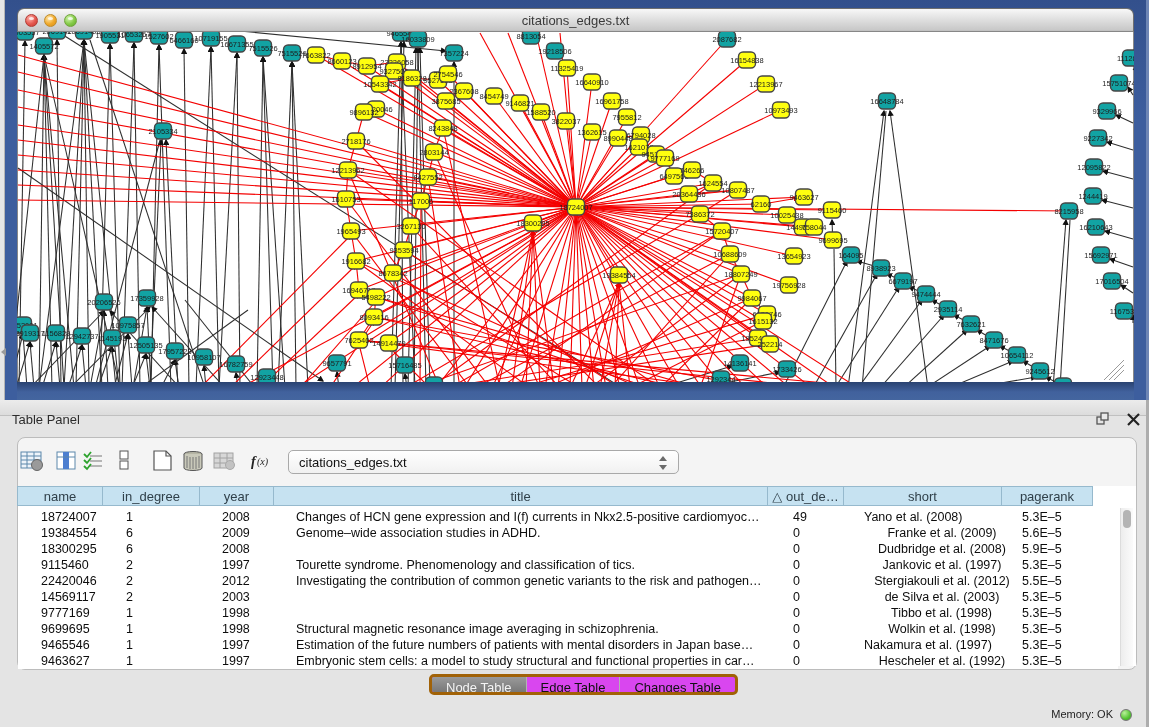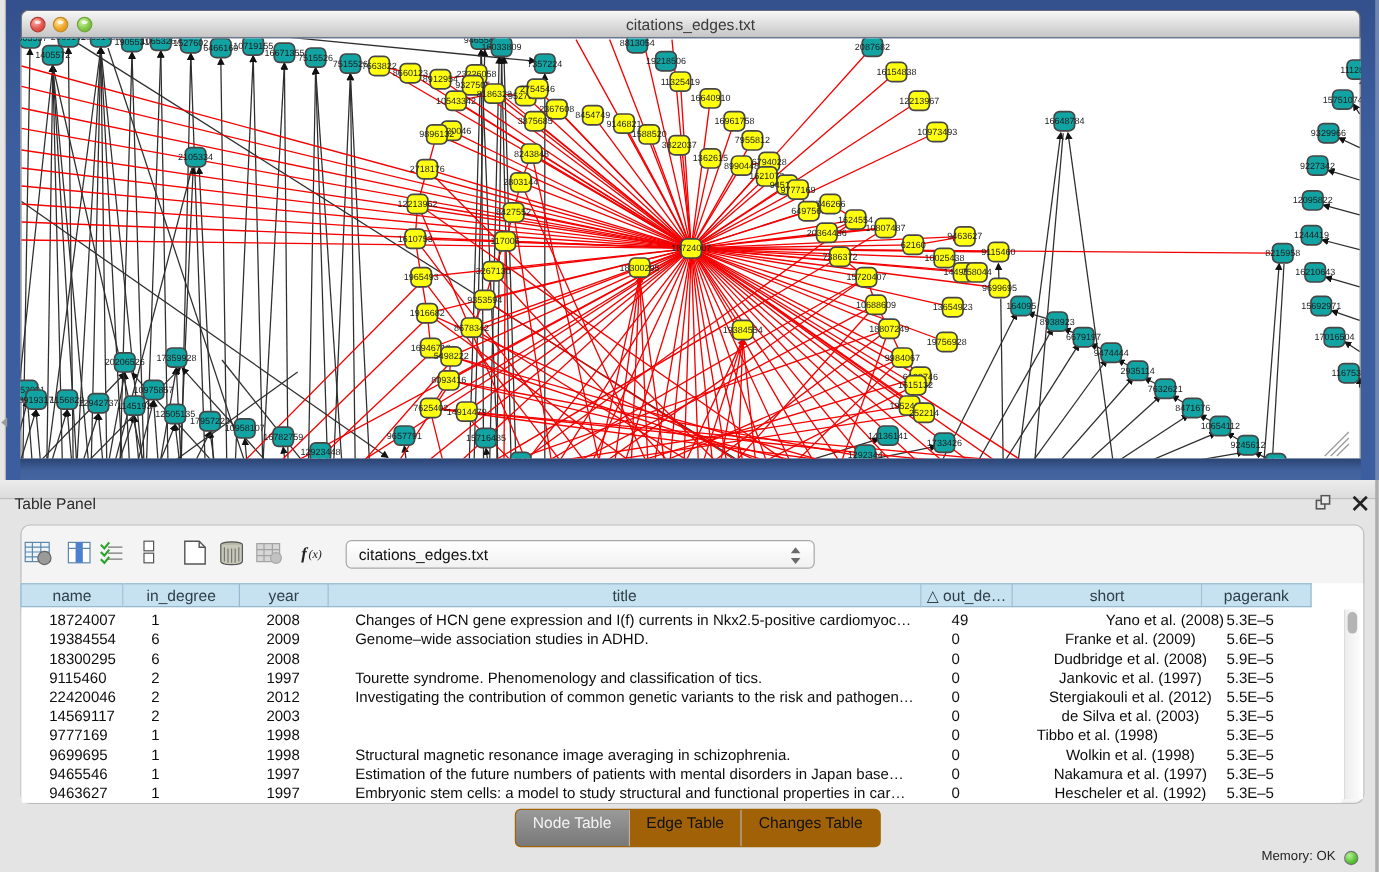--- a/index.html
+++ b/index.html
@@ -12,21 +12,21 @@
 #wtitle{position:absolute;top:4px;left:0;width:100%;text-align:center;font-size:13px;color:#3a3a3a}
 #canvas{position:absolute;left:17px;top:32px;width:1117px;height:350px;background:#fff;border-left:1px solid #888;border-right:1px solid #888}
 #tpanel{position:absolute;left:0;top:400px;width:1149px;height:327px;background:#e4e4e4}
 #tphead{position:absolute;left:0;top:0;width:100%;height:16px;background:linear-gradient(#ececec,#dcdcdc);border-bottom:1px solid #c0c0c0}
 #tphead span{position:absolute;left:12px;top:12px;font-size:13px;color:#2c2c2c}
 #innerpanel{position:absolute;left:17px;top:37px;width:1120px;height:233px;background:#f4f4f4;border:1px solid #bcbcbc;border-radius:8px}
 .thdr{position:absolute;top:486px;height:20px;background:#c6e2f1;border:1px solid #96b9cd;border-left:none;color:#30404a;font-size:13px;text-align:center;line-height:19px}
 .trow{position:absolute;left:18px;width:1100px;height:16px;font-size:12.5px;color:#0d0d0d;background:#fff}
 .trow span{position:absolute;top:1px;white-space:nowrap}
 #tablebg{position:absolute;left:18px;top:486px;width:1118px;height:180px;background:#fff}
-#tabs{position:absolute;top:674px;left:429px;height:32px;display:flex;border:1px solid #a16207;border-radius:5px;overflow:hidden;background:#a16207}
+#tabs{position:absolute;top:674px;left:429px;height:21px;display:flex;border:3px solid #a16207;border-radius:5px;overflow:hidden;background:#d946ef}
 #tabs div{font-size:13px;padding:2px 14px;color:#111;line-height:17px}
 #tabs div.sel{background:linear-gradient(#9a9a9a,#787878);color:#f4f4f4}
 #tabs div+div{border-left:1px solid #b3b3b3}
 #mem{position:absolute;top:708px;right:36px;font-size:11px;color:#222}
 #memdot{position:absolute;top:709px;right:17px;width:12px;height:12px;border-radius:50%;background:radial-gradient(circle at 35% 30%,#b9f09a,#54c433 60%,#3e9d22);border:1px solid #777}
 #rightstrip{position:absolute;right:0;top:400px;width:3px;height:327px;background:#adadad}
 .tl i{display:block;width:5px;height:3px;border-radius:50%;background:rgba(255,255,255,.75);margin:2px auto 0}
 </style></head>
 <body>
 <div id="desk"></div>
@@ -723,21 +723,21 @@
 <div class="thdr" style="left:274px;width:494px">title</div>
 <div class="thdr" style="left:768px;width:76px">△ out_de…</div>
 <div class="thdr" style="left:844px;width:158px">short</div>
 <div class="thdr" style="left:1002px;width:91px">pagerank</div>
 <div class="trow" style="top:509px">
     <span style="left:23px">18724007</span>
     <span style="left:108px">1</span>
     <span style="left:204px">2008</span>
     <span style="left:278px">Changes of HCN gene expression and I(f) currents in Nkx2.5‑positive cardiomyoc…</span>
     <span style="left:775px">49</span>
-    <span style="left:846px;width:156px;text-align:right">Yano et al. (2008)</span>
+    <span style="left:846px;width:156px;text-align:left">Yano et al. (2008)</span>
     <span style="left:1004px">5.3E–5</span>
   </div>
 <div class="trow" style="top:525px">
     <span style="left:23px">19384554</span>
     <span style="left:108px">6</span>
     <span style="left:204px">2009</span>
     <span style="left:278px">Genome–wide association studies in ADHD.</span>
     <span style="left:775px">0</span>
     <span style="left:846px;width:156px;text-align:center">Franke et al. (2009)</span>
     <span style="left:1004px">5.6E–5</span>
@@ -774,39 +774,39 @@
     <span style="left:204px">2003</span>
     <span style="left:775px">0</span>
     <span style="left:846px;width:156px;text-align:center">de Silva et al. (2003)</span>
     <span style="left:1004px">5.3E–5</span>
   </div>
 <div class="trow" style="top:605px">
     <span style="left:23px">9777169</span>
     <span style="left:108px">1</span>
     <span style="left:204px">1998</span>
     <span style="left:775px">0</span>
-    <span style="left:846px;width:156px;text-align:left">Tibbo et al. (1998)</span>
+    <span style="left:818px;width:156px;text-align:right">Tibbo et al. (1998)</span>
     <span style="left:1004px">5.3E–5</span>
   </div>
 <div class="trow" style="top:621px">
     <span style="left:23px">9699695</span>
     <span style="left:108px">1</span>
     <span style="left:204px">1998</span>
     <span style="left:278px">Structural magnetic resonance image averaging in schizophrenia.</span>
     <span style="left:775px">0</span>
     <span style="left:846px;width:156px;text-align:center">Wolkin et al. (1998)</span>
     <span style="left:1004px">5.3E–5</span>
   </div>
 <div class="trow" style="top:637px">
     <span style="left:23px">9465546</span>
     <span style="left:108px">1</span>
     <span style="left:204px">1997</span>
     <span style="left:278px">Estimation of the future numbers of patients with mental disorders in Japan base…</span>
     <span style="left:775px">0</span>
-    <span style="left:846px;width:156px;text-align:center">Nakamura et al. (1997)</span>
+    <span style="left:846px;width:156px;text-align:left">Nakamura et al. (1997)</span>
     <span style="left:1004px">5.3E–5</span>
   </div>
 <div class="trow" style="top:653px">
     <span style="left:23px">9463627</span>
     <span style="left:108px">1</span>
     <span style="left:204px">1997</span>
     <span style="left:278px">Embryonic stem cells: a model to study structural and functional properties in car…</span>
     <span style="left:775px">0</span>
     <span style="left:846px;width:156px;text-align:center">Hescheler et al. (1992)</span>
     <span style="left:1004px">5.3E–5</span>

